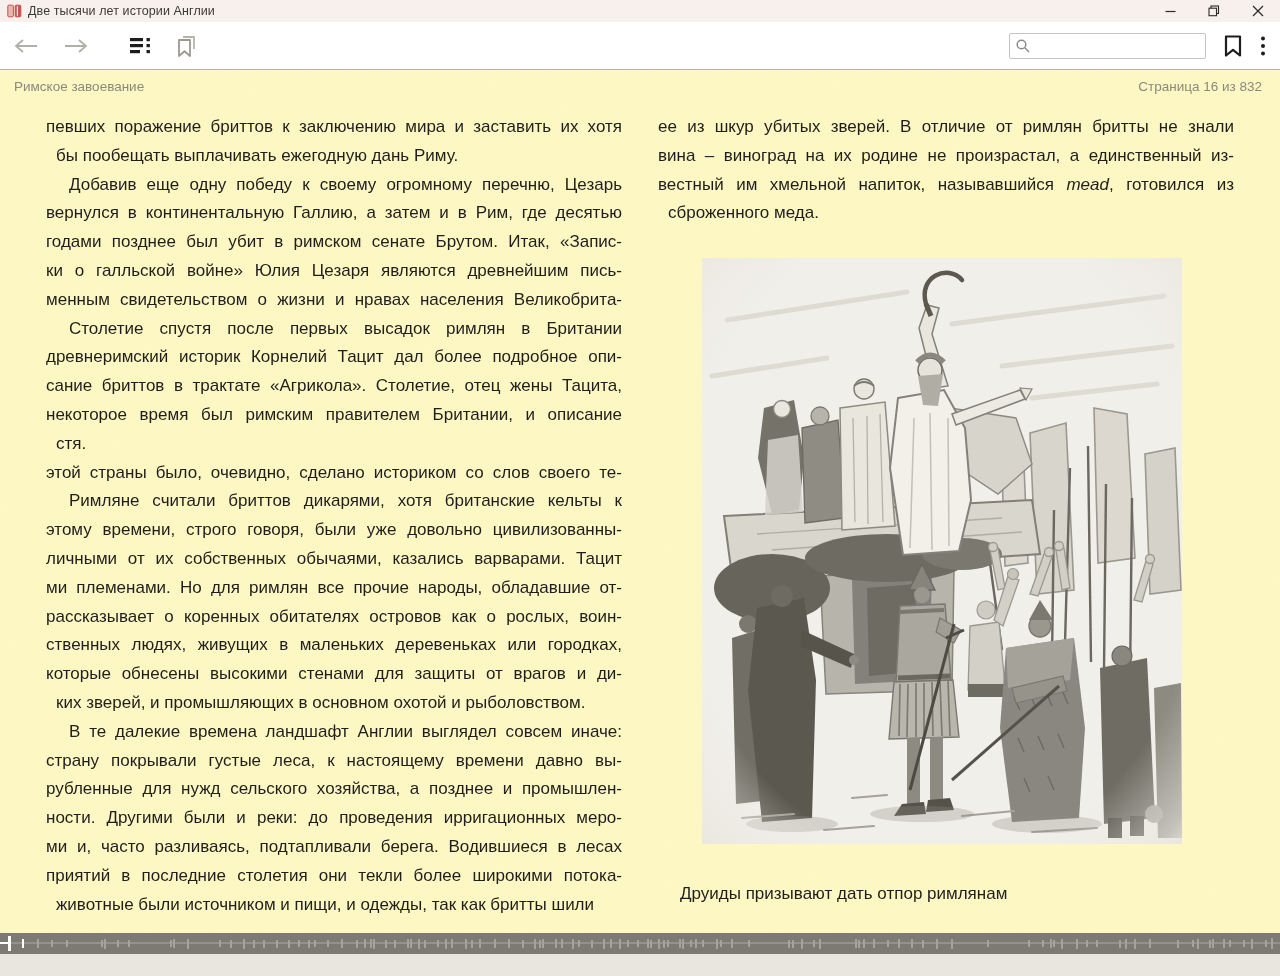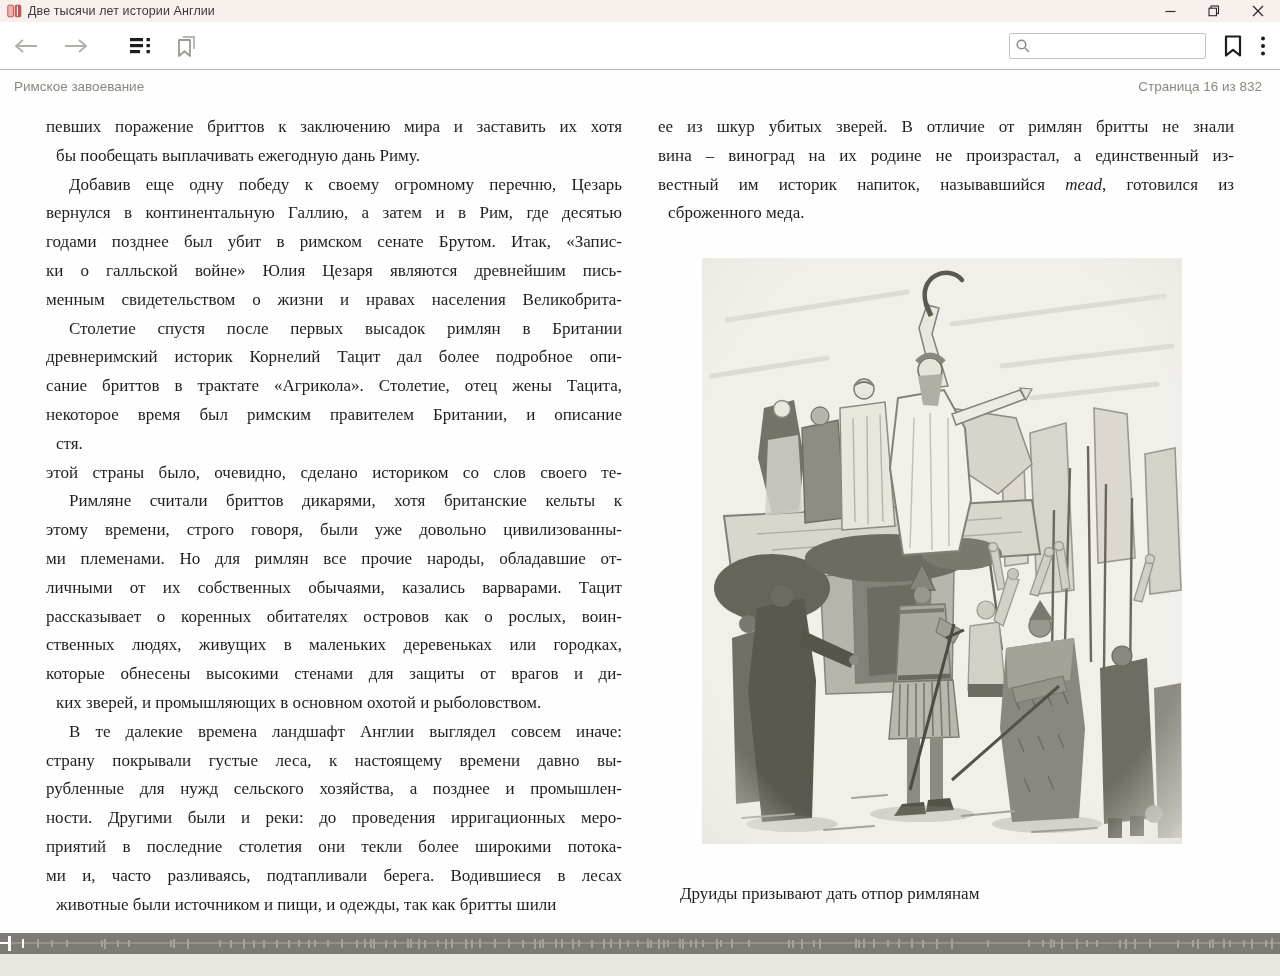--- a/index.html
+++ b/index.html
@@ -26,27 +26,27 @@
   .bml-btn  { margin-left:24px; }
   .searchwrap { margin-left:auto; position:relative; width:197px; height:26px; }
   .searchwrap input { width:100%; height:100%; border:1px solid #c6c4c0; border-radius:2px;
                       background:#fff; padding:0 6px 0 26px; font-size:13px; outline:none;
                       font-family:"Liberation Sans",sans-serif; }
   .searchwrap svg { position:absolute; left:7px; top:6px; }
   .bm-btn { margin-left:18px; }
   .kebab-btn { margin-left:18px; margin-right:14px; }
 
   
-  .paper { position:relative; height:884px; background:#ffffff; }
+  .paper { position:relative; height:884px; background:#fef9c3; }
   .paper-noise { position:absolute; inset:0; width:100%; height:100%;
                  pointer-events:none; opacity:.55; }
   .pagehead { position:absolute; top:9px; left:0; right:0; display:flex;
               justify-content:space-between; padding:0 18px 0 14px;
               font-size:13.5px; color:#8b887f; }
-  .columns { position:absolute; top:43px; left:46px; width:1188px; display:flex; gap:36px;font-family:Liberation Serif, serif; }
+  .columns { position:absolute; top:43px; left:46px; width:1188px; display:flex; gap:36px; }
   .col { width:576px; font-size:17px; line-height:28.8px; color:#1f1e1c; }
   .tline { text-align:justify; text-align-last:justify; }
   .tline.last { text-align-last:left;margin-left:10px; }
   .tline.indent { text-indent:23px; }
   .it { font-style:italic; }
 
   .figure { margin-top:30px; margin-left:44px; width:480px; height:586px; }
   .figcaption { margin-top:26px; padding-left:22px; font-size:17px; color:#1f1e1c; }
 
   
@@ -163,40 +163,40 @@
         <div class="tline">ки о галльской войне» Юлия Цезаря являются древнейшим пись-</div>
         <div class="tline">менным свидетельством о жизни и нравах населения Великобрита-</div>
         <div class="tline indent">Столетие спустя после первых высадок римлян в Британии</div>
         <div class="tline">древнеримский историк Корнелий Тацит дал более подробное опи-</div>
         <div class="tline">сание бриттов в трактате «Агрикола». Столетие, отец жены Тацита,</div>
         <div class="tline">некоторое время был римским правителем Британии, и описание</div>
         <div class="tline last">стя.</div>
         <div class="tline">этой страны было, очевидно, сделано историком со слов своего те-</div>
         <div class="tline indent">Римляне считали бриттов дикарями, хотя британские кельты к</div>
         <div class="tline">этому времени, строго говоря, были уже довольно цивилизованны-</div>
+        <div class="tline">личными от их собственных обычаями, казались варварами. Тацит</div>
         <div class="tline">ми племенами. Но для римлян все прочие народы, обладавшие от-</div>
-        <div class="tline">личными от их собственных обычаями, казались варварами. Тацит</div>
         <div class="tline">рассказывает о коренных обитателях островов как о рослых, воин-</div>
         <div class="tline">ственных людях, живущих в маленьких деревеньках или городках,</div>
         <div class="tline">которые обнесены высокими стенами для защиты от врагов и ди-</div>
         <div class="tline last">ких зверей, и промышляющих в основном охотой и рыболовством.</div>
         <div class="tline indent">В те далекие времена ландшафт Англии выглядел совсем иначе:</div>
         <div class="tline">страну покрывали густые леса, к настоящему времени давно вы-</div>
         <div class="tline">рубленные для нужд сельского хозяйства, а позднее и промышлен-</div>
         <div class="tline">ности. Другими были и реки: до проведения ирригационных меро-</div>
+        <div class="tline">ми и, часто разливаясь, подтапливали берега. Водившиеся в лесах</div>
         <div class="tline">приятий в последние столетия они текли более широкими потока-</div>
-        <div class="tline">ми и, часто разливаясь, подтапливали берега. Водившиеся в лесах</div>
         <div class="tline last">животные были источником и пищи, и одежды, так как бритты шили</div>
       </div>
 
     <div class="col">
       <div>
           <div class="tline">ее из шкур убитых зверей. В отличие от римлян бритты не знали</div>
           <div class="tline">вина – виноград на их родине не произрастал, а единственный из-</div>
-          <div class="tline"><span>вестный им историк напиток, называвшийся </span><span class="it">mead</span><span>, готовился из</span></div>
+          <div class="tline"><span>вестный им хмельной напиток, называвшийся </span><span class="it">mead</span><span>, готовился из</span></div>
           <div class="tline last">сброженного меда.</div>
         </div>
 
       
       <svg class="figure" viewBox="0 0 480 586">
         <defs>
           <radialGradient id="vign" cx="50%" cy="48%" r="74%">
             <stop offset="0%" stop-color="#e9e6df" stop-opacity="0"></stop>
             <stop offset="74%" stop-color="#e9e6df" stop-opacity="0"></stop>
             <stop offset="93%" stop-color="#e9e6df" stop-opacity="0.6"></stop>

